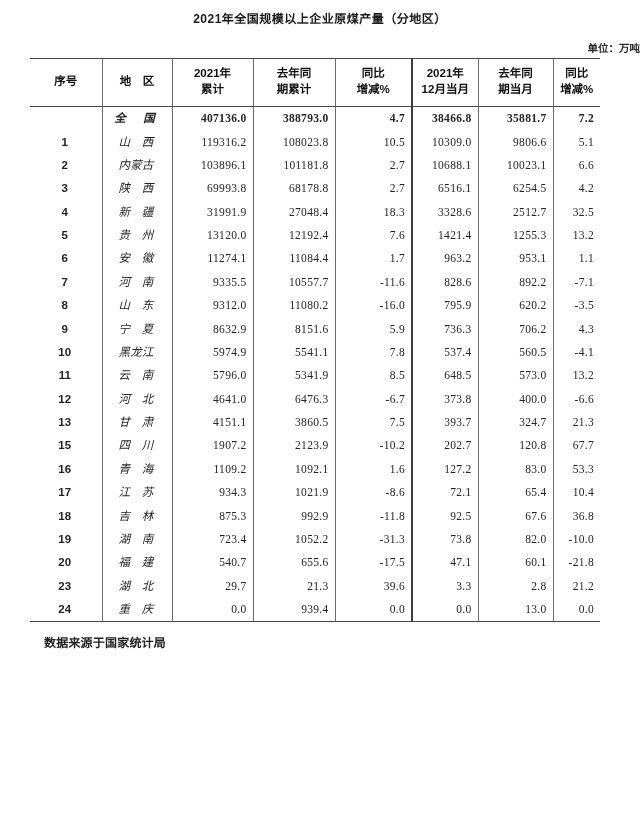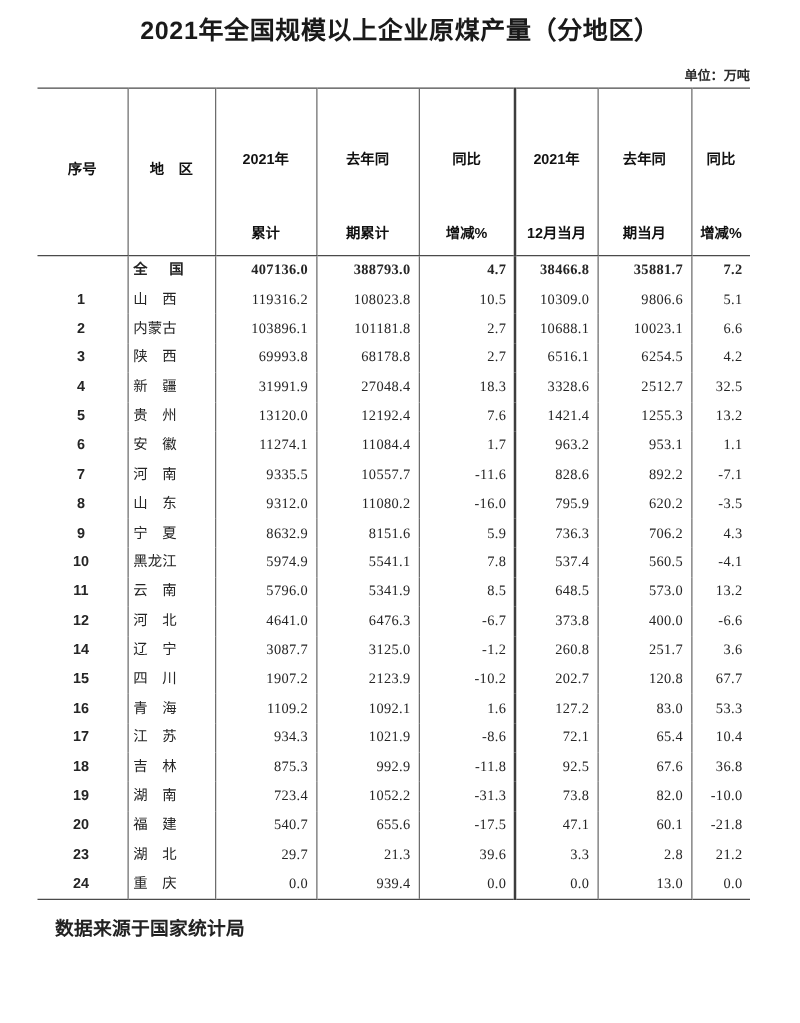--- a/index.html
+++ b/index.html
@@ -19,32 +19,31 @@
   .page {
     position: relative;
     width: 640px;
     height: 818px;
     box-sizing: border-box;
   }
 
   
   .title {
     text-align: center;
-    font-size: 20px;
+    font-size: 12px;
     font-weight: 600;
     letter-spacing: 0.5px;
     color: #1a1a1a;
     padding-top: 10px;
     line-height: 1.5;
     white-space: nowrap;
   }
 
   
   .unit-row {
-    padding-right: 40px;
     text-align: right;
     font-size: 10.5px;
     color: #2b2b2b;
     padding-top: 12px;
     padding-bottom: 3px;
     font-weight: 600;
   }
 
   
   .table-wrap {
@@ -72,39 +71,41 @@
     font-size: 11.5px;
     color: #111;
     padding: 7px 4px 8px 4px;
     text-align: center;
     vertical-align: middle;
     line-height: 1.38;
     border-top: 1.6px solid #4a4a4a;
     border-bottom: 1.6px solid #4a4a4a;
     white-space: nowrap;
   }
-  thead th .hl { display: block; margin-top: 43px; }
+  thead th .hl { display: block; }
 
   
   table.data tbody td {
     padding: 4.5px 6px 4.5px 4px;
     font-size: 11.5px;
     color: #252525;
     vertical-align: middle;
     line-height: 1.25;
     white-space: nowrap;
   }
   td.idx {
     text-align: center;
     font-weight: 700;
     font-size: 11px;
     padding-right: 4px;
   }
   td.region {
+    text-align: center;
     letter-spacing: 0.2px;
+    font-style: italic;
   }
   td.num {
     text-align: right;
     font-family: "Liberation Serif", "DejaVu Serif", serif;
     letter-spacing: 0.3px;
   }
 
   
   .vr-l  { border-left: 1px solid #6d6d6d; }
   
@@ -113,21 +114,21 @@
   
   tr.total td { font-weight: 700; color: #000; }
   tr.total td.region { font-weight: 700; letter-spacing: 3px; }
 
   
   tbody tr.last-row td { border-bottom: 1.6px solid #4a4a4a; }
 
   
   .footnote {
     padding: 7px 0 0 44px;
-    font-size: 15px;
+    font-size: 12px;
     color: #222;
     font-weight: 600;
     letter-spacing: 0.2px;
   }
 </style>
 </head>
 <body>
 
 <div class="page">
 
@@ -302,28 +303,28 @@
             <td class="idx">12</td>
             <td class="region vr-l">河　北</td>
             <td class="num vr-l">4641.0</td>
             <td class="num vr-l">6476.3</td>
             <td class="num vr-l">-6.7</td>
             <td class="num vr-th">373.8</td>
             <td class="num vr-l">400.0</td>
             <td class="num vr-l">-6.6</td>
           </tr>
           <tr>
-            <td class="idx">14</td>
-            <td class="region vr-l">辽　宁</td>
-            <td class="num vr-l">3087.7</td>
-            <td class="num vr-l">3125.0</td>
-            <td class="num vr-l">-1.2</td>
-            <td class="num vr-th">260.8</td>
-            <td class="num vr-l">251.7</td>
-            <td class="num vr-l">3.6</td>
+            <td class="idx">13</td>
+            <td class="region vr-l">甘　肃</td>
+            <td class="num vr-l">4151.1</td>
+            <td class="num vr-l">3860.5</td>
+            <td class="num vr-l">7.5</td>
+            <td class="num vr-th">393.7</td>
+            <td class="num vr-l">324.7</td>
+            <td class="num vr-l">21.3</td>
           </tr>
           <tr>
             <td class="idx">15</td>
             <td class="region vr-l">四　川</td>
             <td class="num vr-l">1907.2</td>
             <td class="num vr-l">2123.9</td>
             <td class="num vr-l">-10.2</td>
             <td class="num vr-th">202.7</td>
             <td class="num vr-l">120.8</td>
             <td class="num vr-l">67.7</td>

